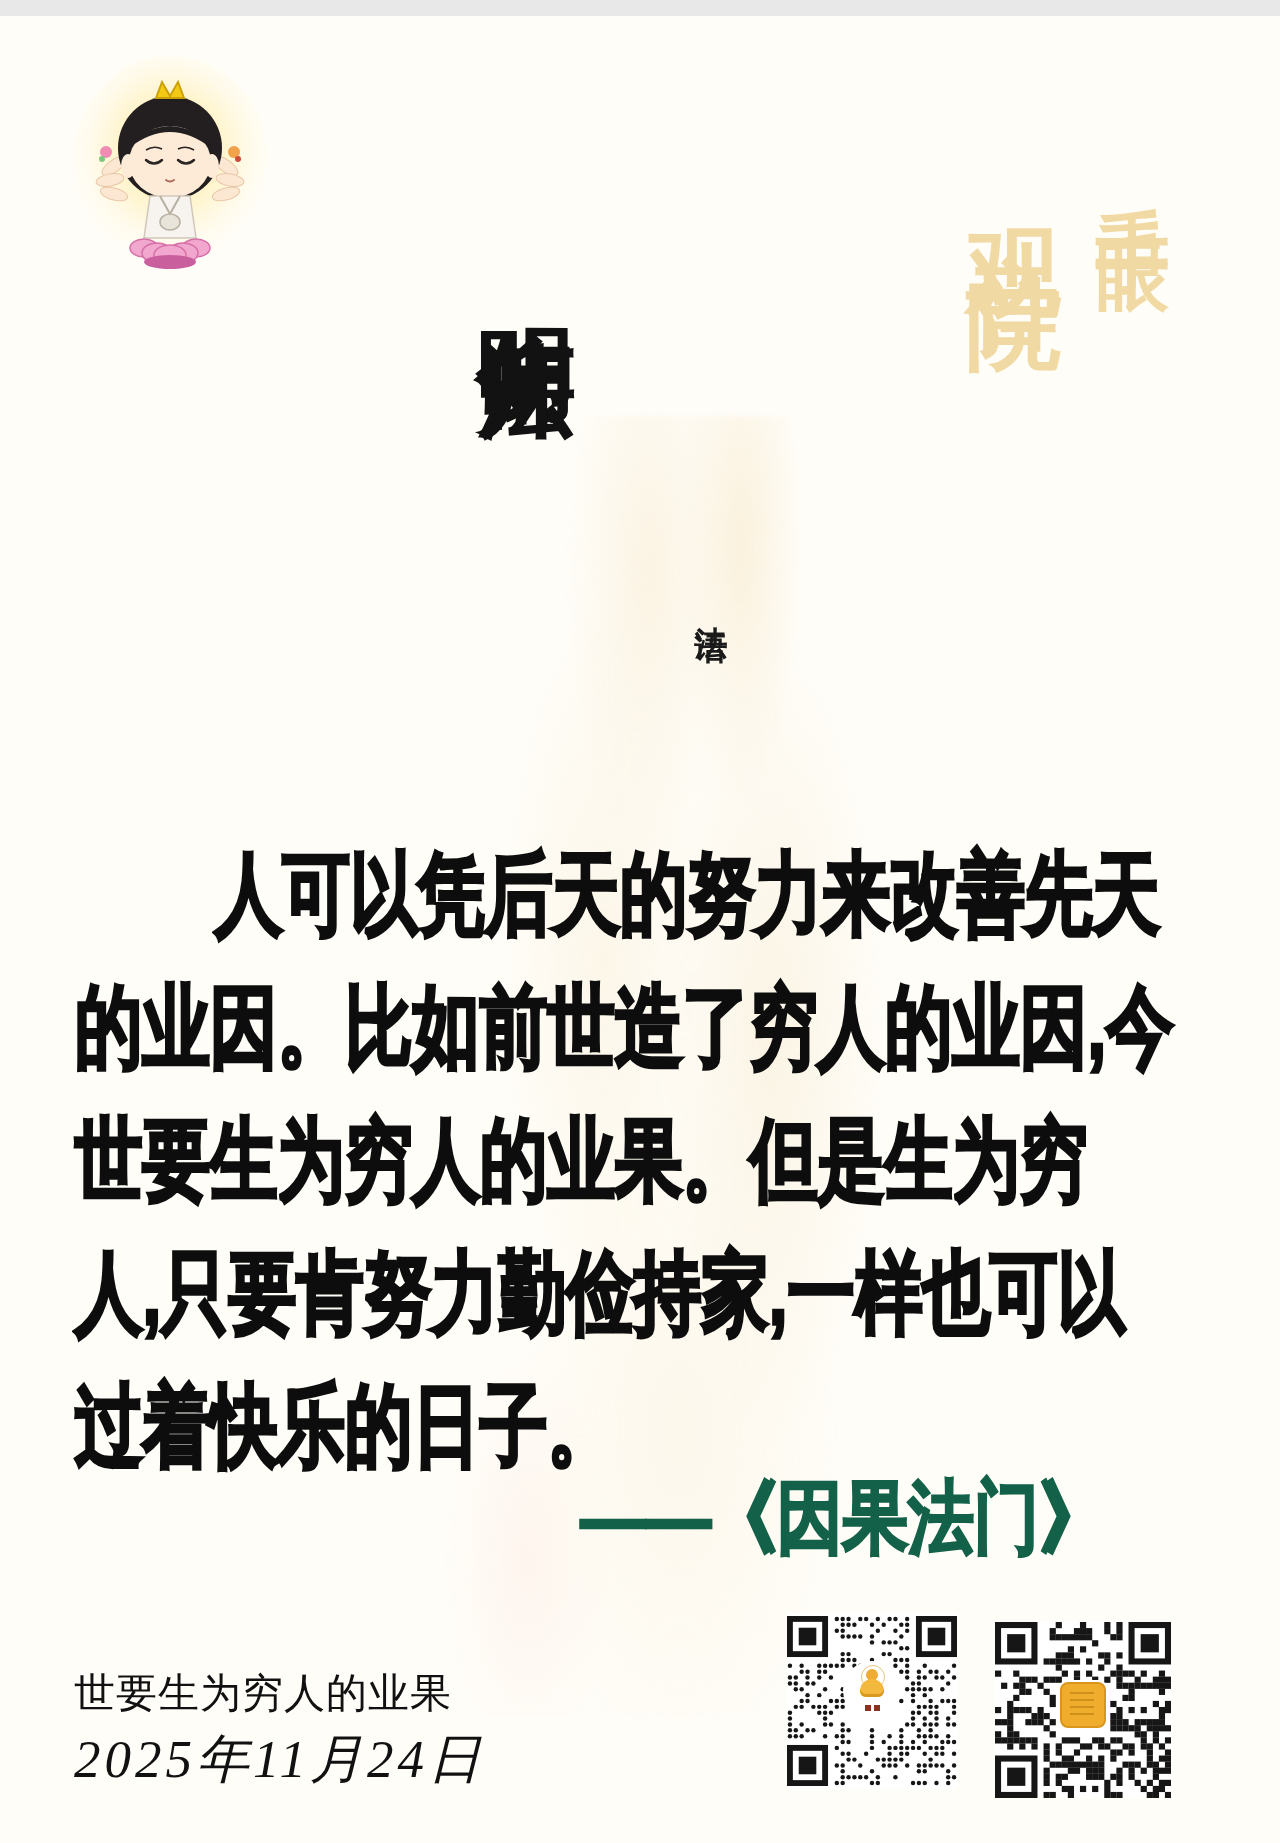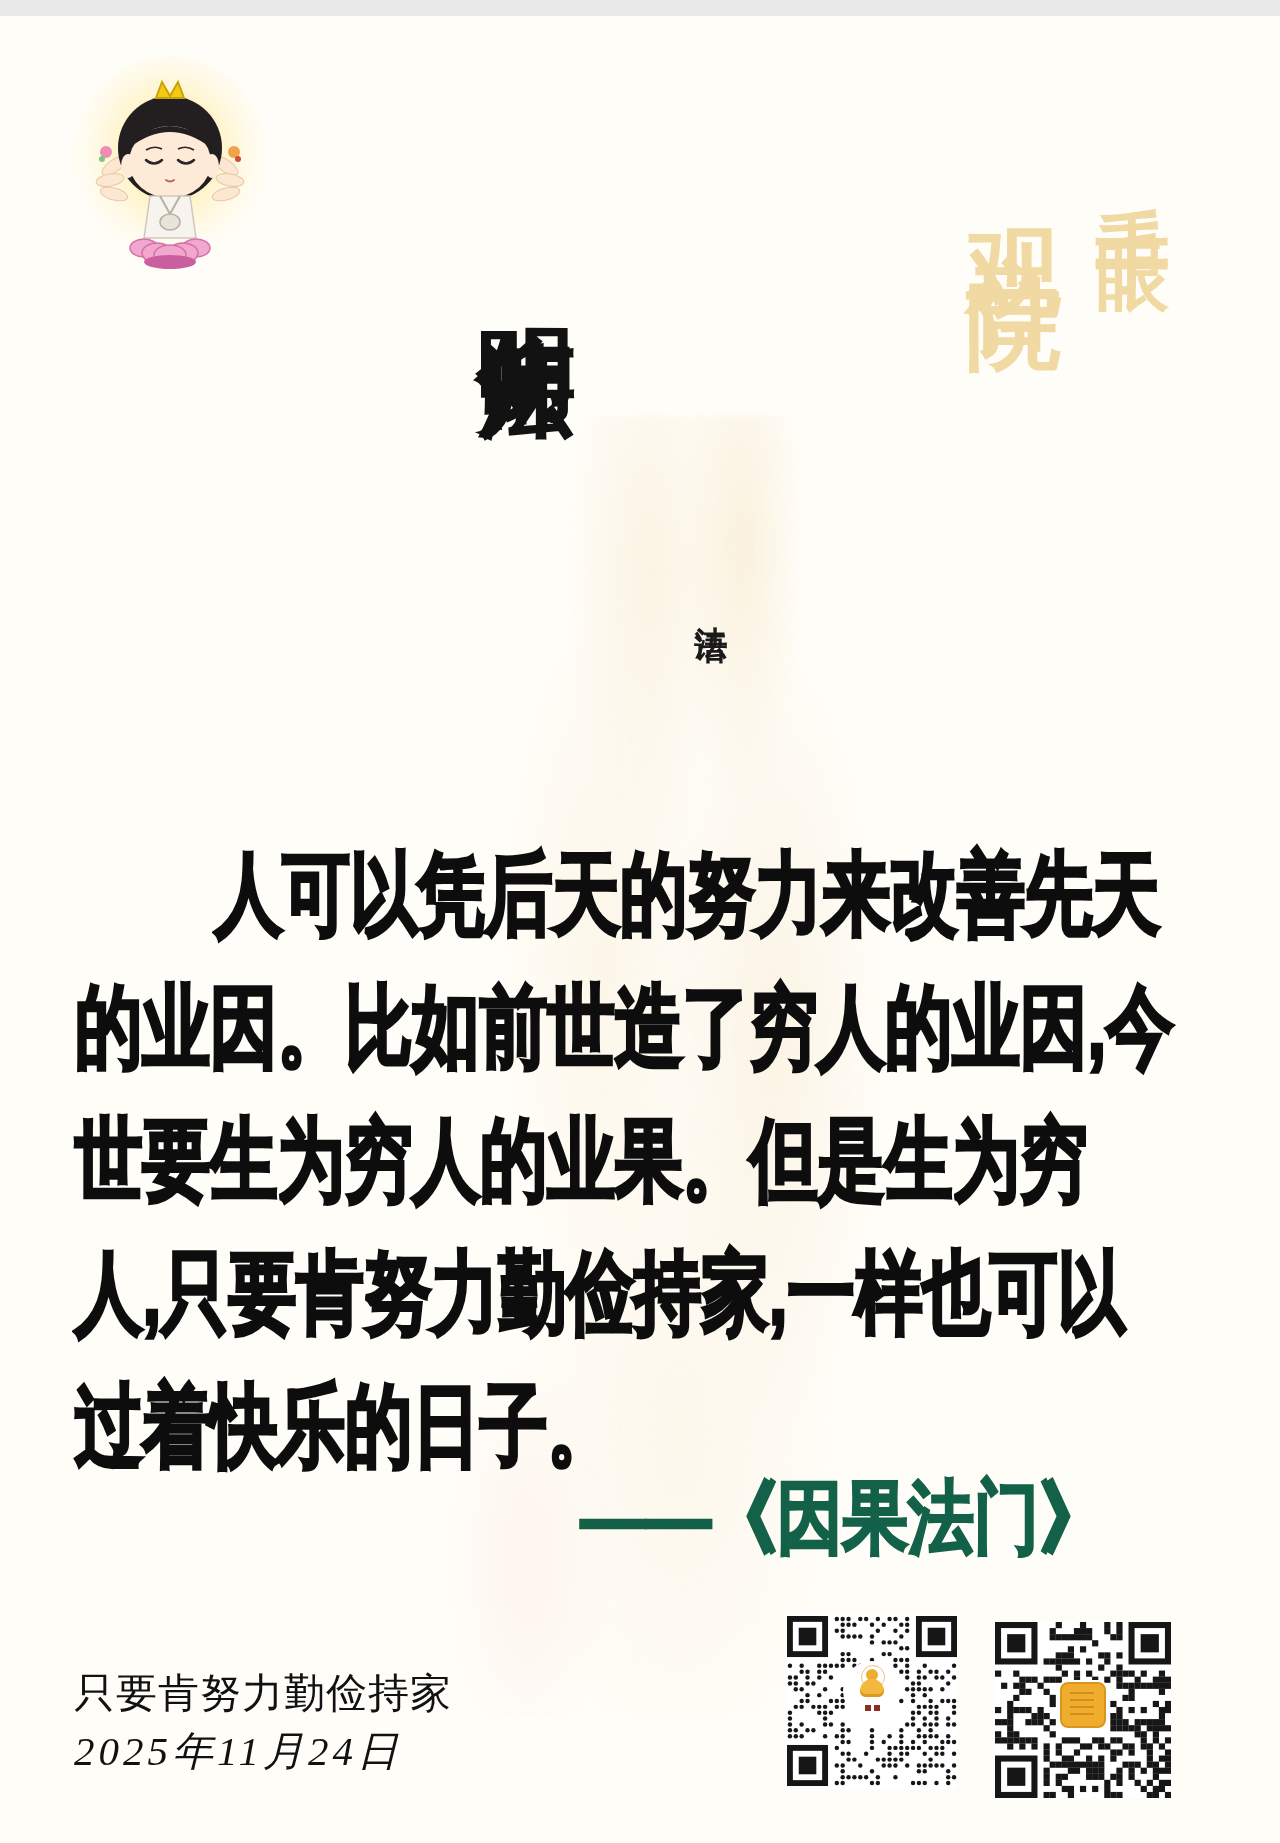--- a/index.html
+++ b/index.html
@@ -58,21 +58,21 @@
   }
   
   .date-lunar{
     position:absolute; left:74px; top:1650px;
     font-family:"Liberation Serif", serif; font-size:41px; color:#111;
     letter-spacing:1px;
   }
   .date-greg{
     position:absolute; left:74px; top:1708px;
     font-family:"Liberation Serif", serif; font-style:italic;
-    font-size:41px; color:#111; letter-spacing:4px;
+    font-size:53px; color:#111; letter-spacing:4px;
   }
   
   .qr{position:absolute; background:#fff;}
   .qr.left{left:787px; top:1597px; width:170px; height:176px;}
   .qr.right{left:995px; top:1606px; width:176px; height:176px;}
   .qr svg{display:block; width:100%; height:100%;}
   .qr-logo-left{
     position:absolute; left:50%; top:44%; width:58px; height:58px;
     transform:translate(-50%,-50%); background:#fff; border-radius:50%;
     display:flex; align-items:center; justify-content:center; flex-direction:column;
@@ -170,21 +170,21 @@
   <div class="quote">
     <div class="qline indent" style="color: rgb(13, 13, 13);">人可以凭后天的努力来改善先天</div>
     <div class="qline" style="color: rgb(13, 13, 13);">的业因。比如前世造了穷人的业因,今</div>
     <div class="qline" style="color: rgb(13, 13, 13);">世要生为穷人的业果。但是生为穷</div>
     <div class="qline" style="color: rgb(13, 13, 13);">人,只要肯努力勤俭持家,一样也可以</div>
     <div class="qline" style="color: rgb(13, 13, 13);">过着快乐的日子。</div>
   </div>
 
   <div class="attribution" style="color: rgb(19, 97, 72);">——《因果法门》</div>
 
-  <div class="date-lunar">只要肯努力勤俭持家</div>
+  <div class="date-lunar">世要生为穷人的业果</div>
   <div class="date-greg">2025年11月24日</div>
 
   <div class="qr left">
     <svg id="qrL" viewBox="0 0 170 170">
         <circle cx="49.82758620689655" cy="2.9310344827586206" r="2.2275862068965515" fill="#161616"></circle>
         <circle cx="55.689655172413794" cy="2.9310344827586206" r="2.2275862068965515" fill="#161616"></circle>
         <circle cx="61.55172413793103" cy="2.9310344827586206" r="2.2275862068965515" fill="#161616"></circle>
         <circle cx="73.27586206896551" cy="2.9310344827586206" r="2.2275862068965515" fill="#161616"></circle>
         <circle cx="79.13793103448276" cy="2.9310344827586206" r="2.2275862068965515" fill="#161616"></circle>
         <circle cx="90.86206896551724" cy="2.9310344827586206" r="2.2275862068965515" fill="#161616"></circle>

